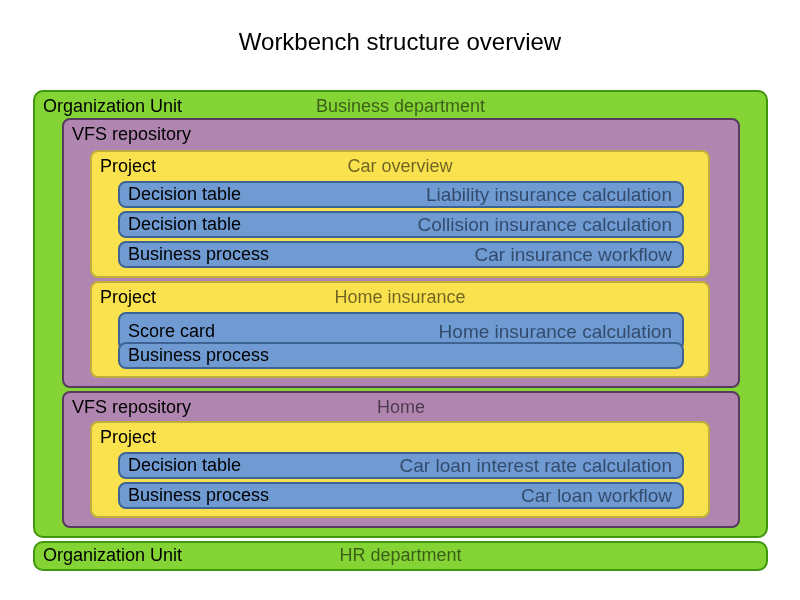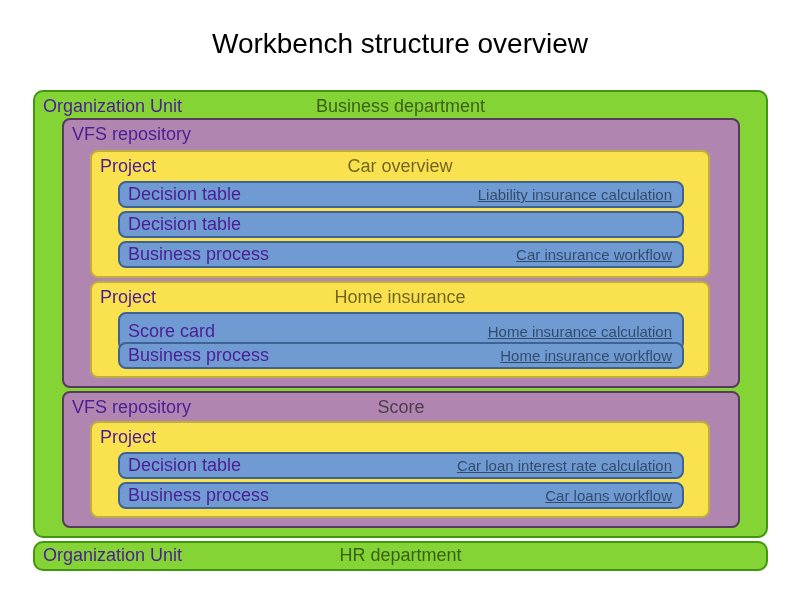--- a/index.html
+++ b/index.html
@@ -2,44 +2,44 @@
 <html><head>
 <meta charset="utf-8">
 <style>
   html,body{margin:0;padding:0;background:#ffffff;}
   .canvas{
     position:relative;width:800px;height:600px;background:#ffffff;
     font-family:"Liberation Sans", sans-serif;overflow:hidden;
   }
   .title{
     position:absolute;top:28px;left:0;width:100%;text-align:center;
-    font-size:28px;color:#000;letter-spacing:0px;
+    font-size:24px;color:#000;letter-spacing:0px;
   }
   .box{position:absolute;box-sizing:border-box;}
   .green{background:#84d435;border:2px solid #3f970d;border-radius:10px;}
   .purple{background:#b086b0;border:2px solid #573a5e;border-radius:8px;}
   .yellow{background:#fae24e;border:2px solid #bfae3e;border-radius:8px;}
   .blue{background:#6f9bd2;border:2px solid #3c6394;border-radius:8px;}
   .hdr{position:relative;height:28px;display:flex;align-items:center;}
   .hdr-slim{height:25px;}
   .type{
-    margin-left:8px;font-size:18px;color:#4c1d95;position:relative;z-index:1;
+    margin-left:8px;font-size:18px;color:#000000;position:relative;z-index:1;
     white-space:nowrap;
   }
   .name{
     position:absolute;left:0;right:0;text-align:center;font-size:18px;
     color:rgba(0,0,0,0.56);white-space:nowrap;
   }
   .asset{
     display:flex;align-items:center;justify-content:space-between;
     padding:0 10px 0 8px;
   }
   .asset .type{margin-left:0;}
   .asset .aname{
-    font-size:15px;color:rgba(10,20,40,0.60);white-space:nowrap;text-decoration:underline;
+    font-size:19px;color:rgba(10,20,40,0.60);white-space:nowrap;
   }
 </style>
 </head>
 <body>
 
 <div class="canvas">
 
   <div class="title">Workbench structure overview</div>
 
   <div class="box green" style="left:33px;top:90px;width:735px;height:448px">
@@ -57,60 +57,60 @@
         <div class="hdr">
           <span class="type">Project</span>
           <span class="name">Car overview</span>
         </div>
         <div class="box blue asset" style="left:26px;top:29px;width:566px;height:27px">
           <span class="type">Decision table</span>
           <span class="aname">Liability insurance calculation</span>
         </div>
         <div class="box blue asset" style="left:26px;top:59px;width:566px;height:27px">
           <span class="type">Decision table</span>
+          <span class="aname">Collision insurance calculation</span>
         </div>
         <div class="box blue asset" style="left:26px;top:89px;width:566px;height:27px">
           <span class="type">Business process</span>
           <span class="aname">Car insurance workflow</span>
         </div>
       </div>
 
       <div class="box yellow" style="left:26px;top:161px;width:620px;height:97px">
         <div class="hdr">
           <span class="type">Project</span>
           <span class="name">Home insurance</span>
         </div>
         <div class="box blue asset" style="left:26px;top:29px;width:566px;height:39px">
           <span class="type">Score card</span>
           <span class="aname">Home insurance calculation</span>
         </div>
         <div class="box blue asset" style="left:26px;top:59px;width:566px;height:27px">
           <span class="type">Business process</span>
-          <span class="aname">Home insurance workflow</span>
         </div>
       </div>
     </div>
 
     <div class="box purple" style="left:27px;top:299px;width:678px;height:137px">
       <div class="hdr">
         <span class="type">VFS repository</span>
-        <span class="name">Score</span>
+        <span class="name">Home</span>
       </div>
 
       <div class="box yellow" style="left:26px;top:28px;width:620px;height:97px">
         <div class="hdr">
           <span class="type">Project</span>
         </div>
         <div class="box blue asset" style="left:26px;top:29px;width:566px;height:27px">
           <span class="type">Decision table</span>
           <span class="aname">Car loan interest rate calculation</span>
         </div>
         <div class="box blue asset" style="left:26px;top:59px;width:566px;height:27px">
           <span class="type">Business process</span>
-          <span class="aname">Car loans workflow</span>
+          <span class="aname">Car loan workflow</span>
         </div>
       </div>
     </div>
   </div>
 
   <div class="box green" style="left:33px;top:541px;width:735px;height:30px">
     <div class="hdr hdr-slim">
       <span class="type">Organization Unit</span>
       <span class="name">HR department</span>
     </div>

